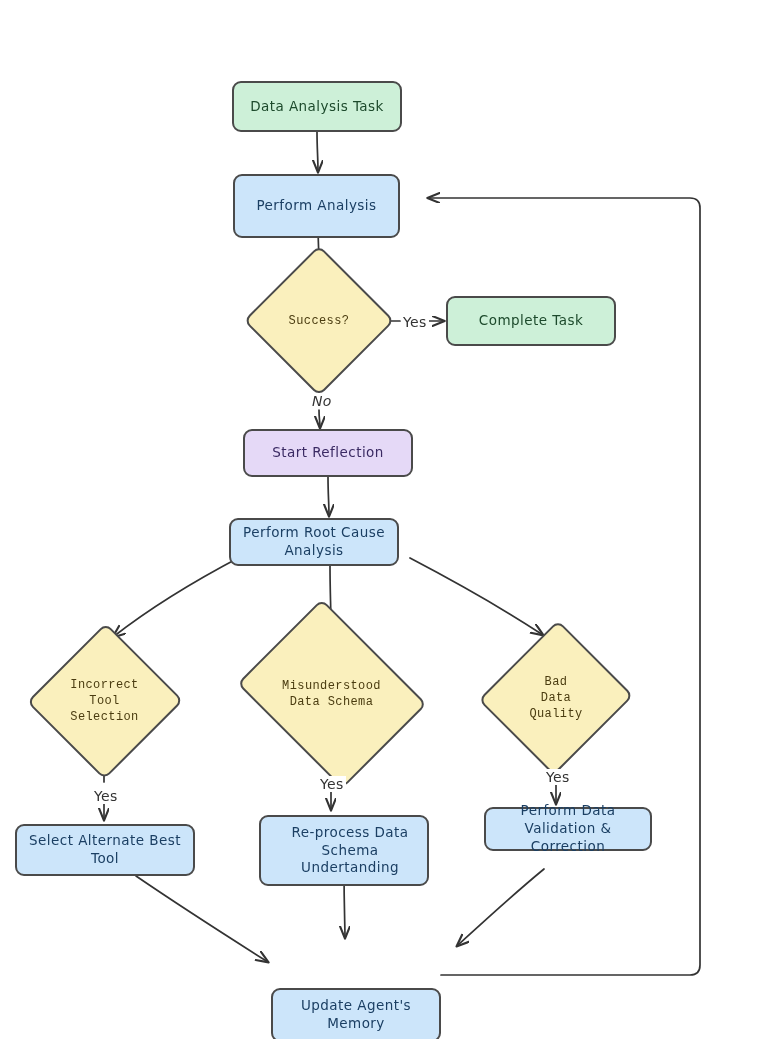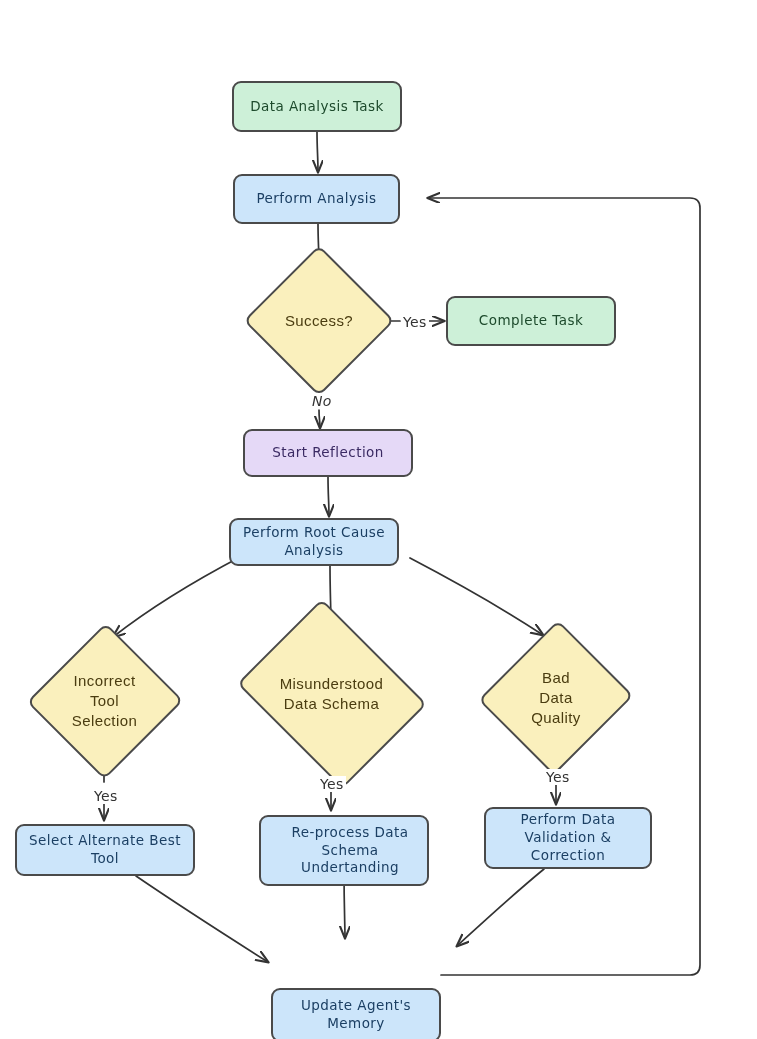--- a/index.html
+++ b/index.html
@@ -59,25 +59,25 @@
   }
   .diamond-label {
     position: absolute;
     left: 0; top: 0;
     width: 100%; height: 100%;
     display: flex;
     align-items: center;
     justify-content: center;
     text-align: center;
     white-space: pre-line;
-    font-size: 15px;
+    font-size: 12px;
     letter-spacing: 0.4px;
     line-height: 1.34;
     color: #4a3c10;
-    font-family: Liberation Sans, sans-serif;
+    font-family: Liberation Mono, monospace;
   }
   .edge-label {
     position: absolute;
     font-size: 14px;
     color: #333333;
     font-family: "DejaVu Sans", sans-serif;
     background: #ffffff;
     padding: 0 2px;
     letter-spacing: 0.3px;
     z-index: 4;
@@ -131,21 +131,21 @@
       <path d="M544,869 C510,897 480,925 457,946" marker-end="url(#ah)"></path>
 
       <path d="M441,975 L690,975 C697,975 700,971 700,965 L700,208 C700,201 697,198 690,198 L428,198" marker-end="url(#ah)"></path>
     </g>
   </svg>
 
   <div class="node box green" style="left:232px; top:81px; width:170px; height:51px;">
     <span>Data Analysis Task</span>
   </div>
 
-  <div class="node box blue" style="left:233px; top:174px; width:167px; height:50px;">
+  <div class="node box blue" style="left:233px; top:174px; width:167px; height:64px;">
     <span>Perform Analysis</span>
   </div>
 
   <div class="diamond-wrap" style="left:243px; top:245px; width:152px; height:152px;">
     <div class="diamond-shape"></div>
     <div class="diamond-label">Success?</div>
   </div>
 
   <div class="node box green" style="left:446px; top:296px; width:170px; height:50px;">
     <span>Complete Task</span>
@@ -183,21 +183,21 @@
   <div class="node box blue" style="left:15px; top:824px; width:180px; height:52px;">
     <span>Select Alternate Best
 Tool</span>
   </div>
 
   <div class="node box blue" style="left:259px; top:815px; width:170px; height:71px;padding-left:20px;">
     <span>Re-process Data
 Schema Undertanding</span>
   </div>
 
-  <div class="node box blue" style="left:484px; top:807px; width:168px; height:62px;">
+  <div class="node box blue" style="left:484px; top:807px; width:168px; height:44px;">
     <span>Perform Data
 Validation &amp;
 Correction</span>
   </div>
 
   <div class="node box blue" style="left:271px; top:988px; width:170px; height:54px;">
     <span>Update Agent's
 Memory</span>
   </div>
 

